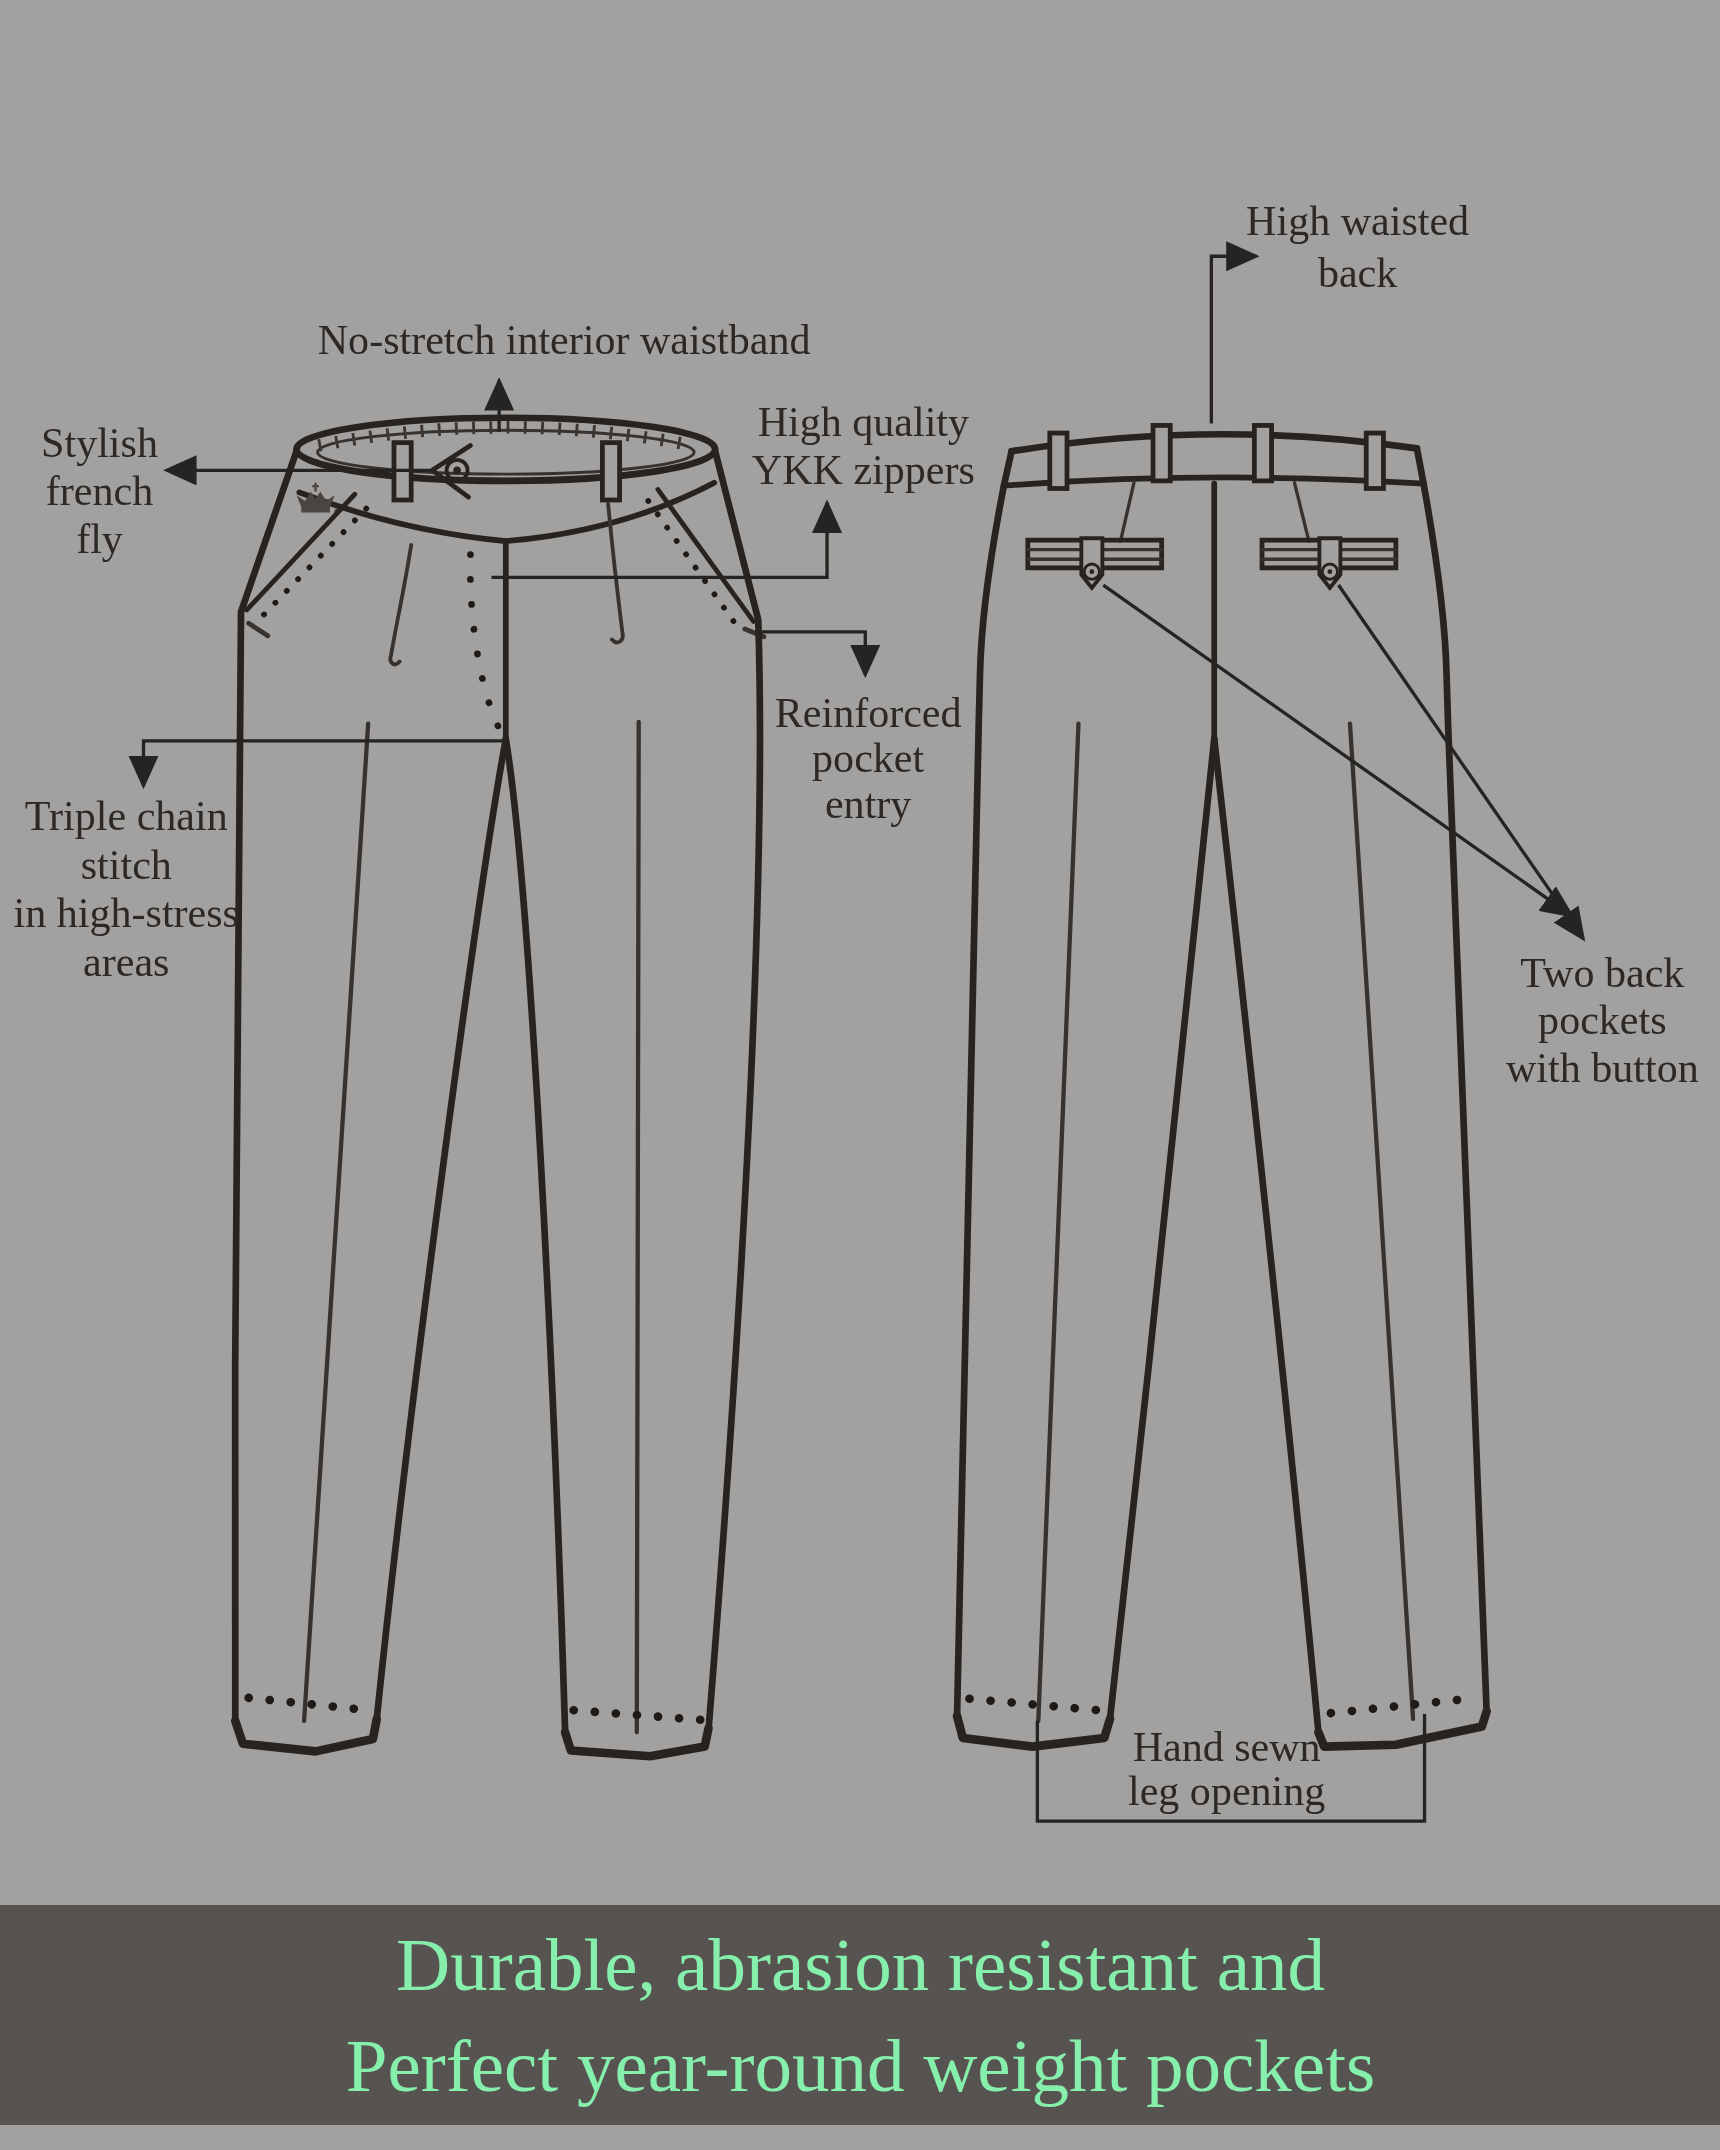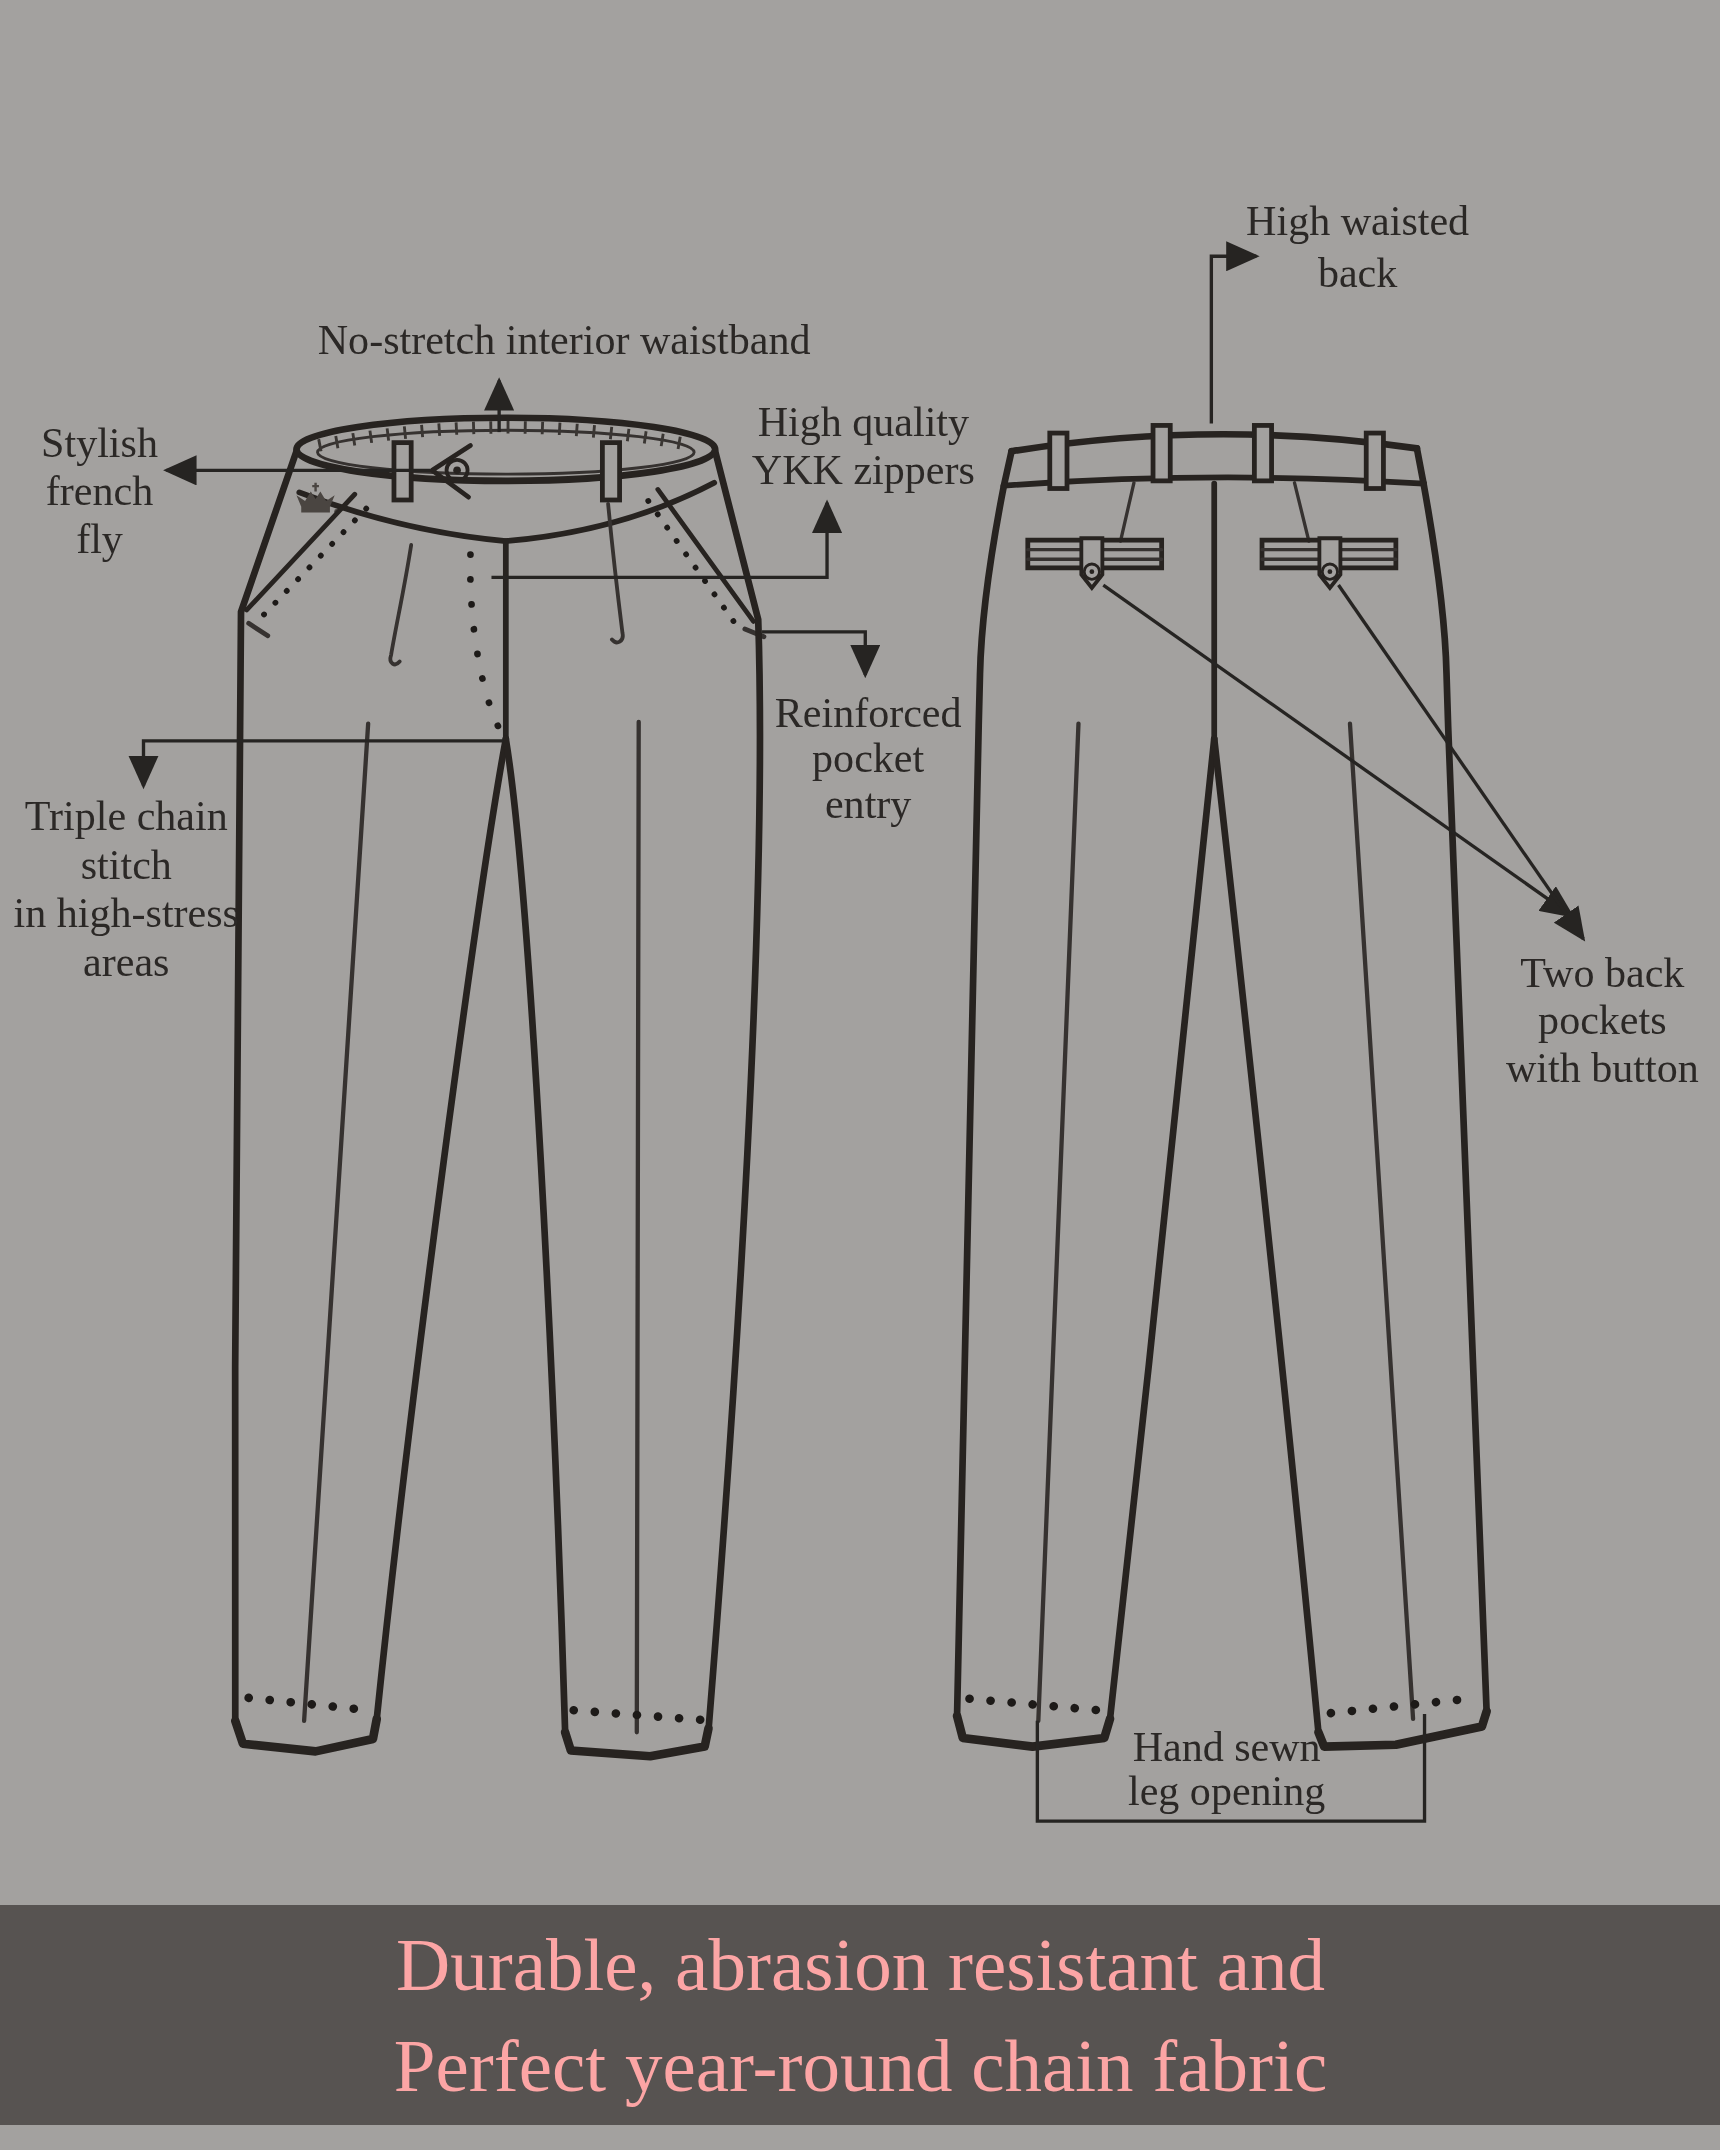--- a/index.html
+++ b/index.html
@@ -6,21 +6,21 @@
   #stage{position:relative;width:1721px;height:2151px;background:#a3a19f;overflow:hidden;
          font-family:"Liberation Serif", serif;}
   svg{position:absolute;left:0;top:0;}
   .outline{fill:none;stroke:#272320;stroke-linecap:round;stroke-linejoin:round;}
   .thin{fill:none;stroke:#363230;stroke-linecap:round;}
   .dots{fill:none;stroke:#1d1a18;stroke-linecap:round;}
   .annot{fill:none;stroke:#262422;stroke-width:3.5;}
   .label{fill:#2b2826;font-size:44px;text-anchor:middle;}
   #banner{position:absolute;left:0;top:1905px;width:1721px;height:220px;background:#575351;
           display:flex;flex-direction:column;justify-content:center;align-items:center;}
-  #banner .bline{color:#fca5a5;font-size:75px;line-height:101px;white-space:nowrap;
+  #banner .bline{color:#86efac;font-size:75px;line-height:101px;white-space:nowrap;
           font-family:"Liberation Serif", serif;}
 </style>
 </head>
 <body>
 
 <div id="stage">
 
 <svg width="1721" height="2151" viewBox="0 0 1800 2250">
   <defs>
     <marker id="arr" markerWidth="11" markerHeight="9" refX="9" refY="4.5" orient="auto">
@@ -157,17 +157,17 @@
     <text class="label" x="1676" y="1082">pockets</text>
     <text class="label" x="1676" y="1132">with button</text>
 
     <text class="label" x="1283" y="1842">Hand sewn</text>
     <text class="label" x="1283" y="1888">leg opening</text>
   </g>
 </svg>
 
   <div id="banner">
     <div class="bline">Durable, abrasion resistant and</div>
-    <div class="bline">Perfect year-round chain fabric</div>
+    <div class="bline">Perfect year-round weight pockets</div>
   </div>
 
 </div>
 
 
 </body></html>

